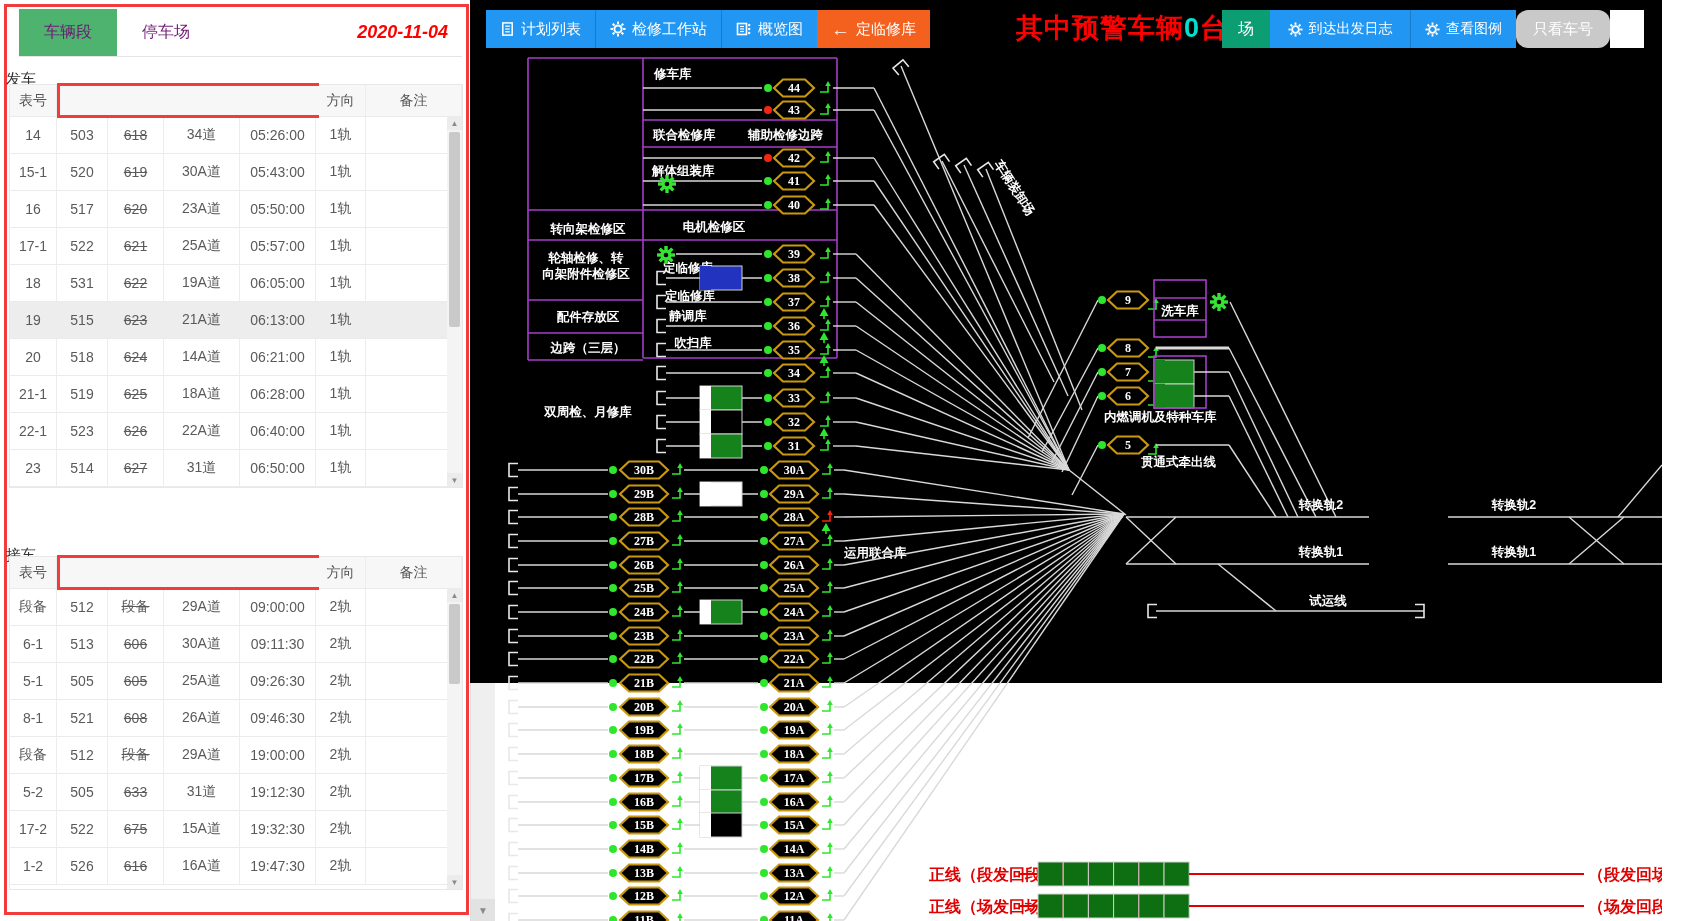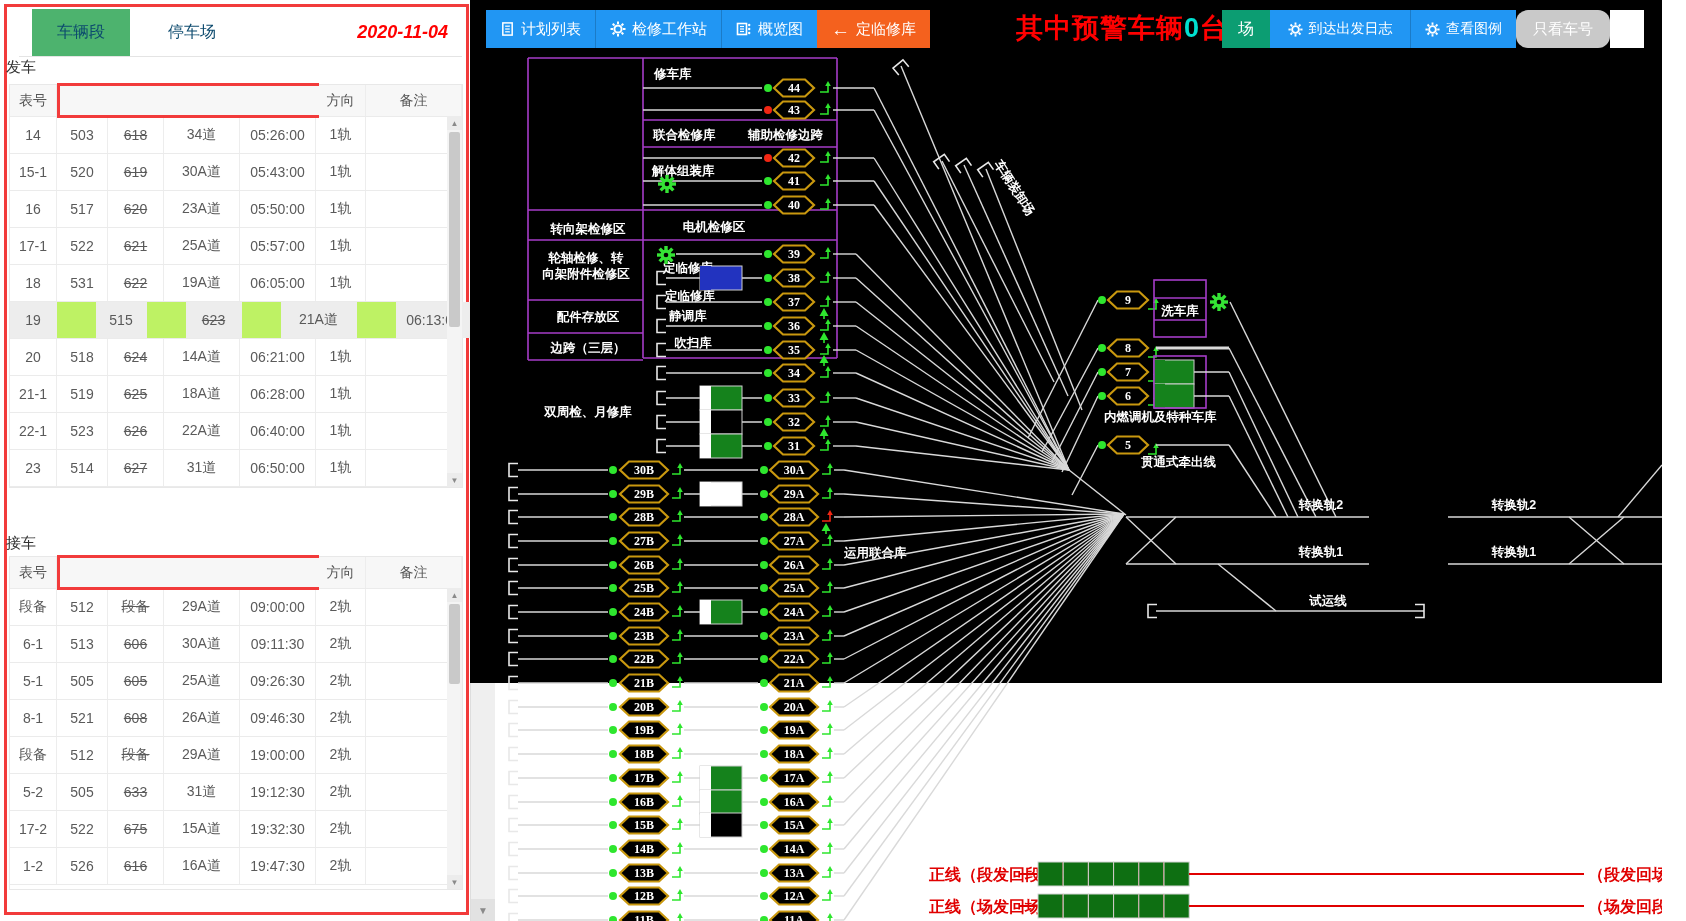--- a/index.html
+++ b/index.html
@@ -2,33 +2,33 @@
 <html><head>
 <meta charset="utf-8">
 <style>
   html,body{margin:0;padding:0;}
   body{width:1686px;height:921px;overflow:hidden;background:#fff;font-family:"Liberation Sans",sans-serif;position:relative;}
 
   
   .panel{position:absolute;left:0;top:0;width:470px;height:921px;background:#fff;}
   .panel-inner{position:absolute;left:4px;top:4px;right:1px;bottom:6px;border:3px solid #f23b3b;background:#fff;}
   .tabbar{position:absolute;top:2px;left:12px;right:4px;height:47px;display:flex;border-bottom:1px solid #e4e4e4;background:#fff;}
-  .tab{width:98px;display:flex;align-items:center;justify-content:center;font-size:16px;color:#0c4a6e;margin-left:13px;}
+  .tab{width:98px;display:flex;align-items:center;justify-content:center;font-size:16px;color:#701a75;}
   .tab.active{background:#4db36e;}
   .date{margin-left:auto;display:flex;align-items:center;font-weight:bold;color:#ff0000;font-size:18px;padding-right:14px;font-style:italic;}
-  .seclabel{position:absolute;left:-1px;font-size:15px;color:#333;}
+  .seclabel{position:absolute;left:-1px;font-size:15px;color:#333;margin-top:12px;}
   .tbl{position:absolute;left:2px;right:3px;background:#fff;border:1px solid #e8e8e8;font-size:14px;color:#5a5a5a;}
   .trow{display:grid;grid-template-columns:47px 51px 56px 76px 76px 50px auto;height:36px;border-bottom:1px solid #ebebeb;background:#fff;}
   .trow>div{display:flex;align-items:center;justify-content:center;border-right:1px solid #ededed;overflow:hidden;}
   .trow>div:last-child{border-right:none;}
   .thead{height:31px;background:#5eead4;color:#555;position:relative;}
   .thead>div{background:#f7f7f7;}
   .redbox{position:absolute;left:47px;width:259px;top:-2px;bottom:-2px;border:3px solid #f23b3b;pointer-events:none;z-index:3;}
   .strike{text-decoration:line-through;}
-  .trow.hl{background:#bef264;gap:39px;}
+  .trow.hl{background:#84cc16;}
   .trow.hl>div{background:#ededed;}
   .vscroll{position:absolute;right:0;width:15px;background:#f4f4f4;z-index:4;}
   .sarrow{position:absolute;left:0;width:15px;height:14px;color:#8a8a8a;font-size:8px;display:flex;align-items:center;justify-content:center;background:#ececec;}
   .sthumb{position:absolute;left:2px;width:11px;background:#c9c9c9;border-radius:2px;}
 
   
   .oscroll{position:absolute;left:470px;top:0;width:24px;height:921px;background:#efefef;border-left:1px solid #ddd;}
   .oarrow{position:absolute;left:0;width:24px;height:22px;display:flex;align-items:center;justify-content:center;color:#8a8a8a;font-size:10px;background:#e2e2e2;}
   .othumb{position:absolute;left:2px;width:20px;background:#c6c6c6;}
 

